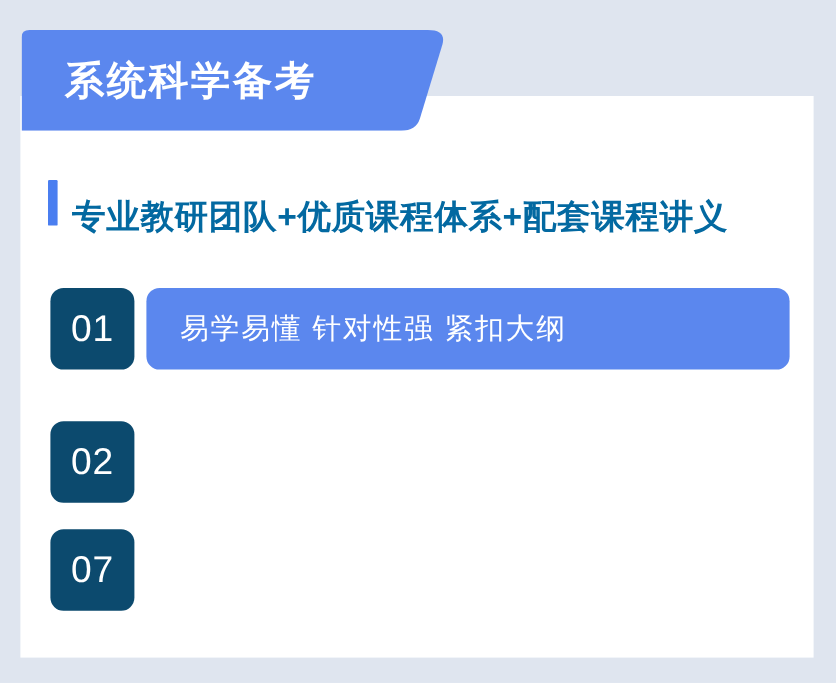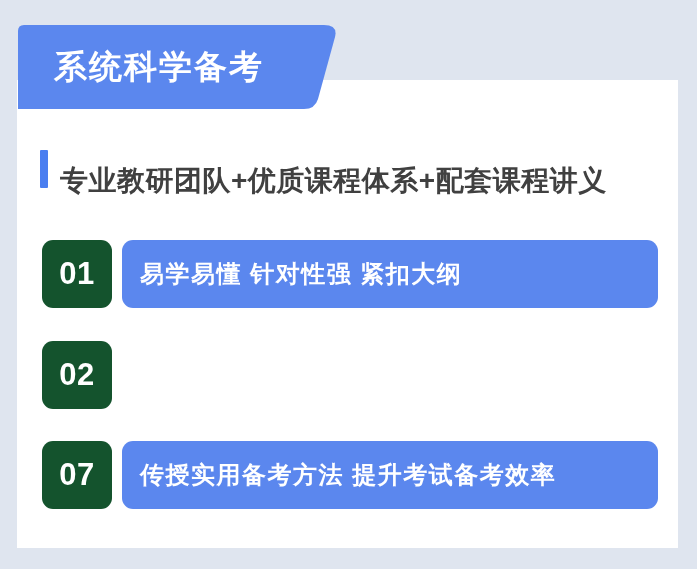--- a/index.html
+++ b/index.html
@@ -32,20 +32,21 @@
   }
 
   
   .banner {
     position: absolute;
     left: 18px;
     top: 25px;
     width: 320px;
     height: 84px;
     z-index: 5;
+    padding-left: 34px;
   }
   .banner-shape {
     position: absolute;
     inset: 0;
     width: 100%;
     height: 100%;
     display: block;
   }
   .banner-label {
     position: absolute;
@@ -73,70 +74,70 @@
   }
   .headline-accent {
     width: 8px;
     height: 38px;
     background: #4a7ef0;
     border-radius: 1px;
     margin-right: 12px;
     flex: none;
   }
   .headline-text {
-    color: #404040;
+    color: #0369a1;
     font-size: 28px;
     font-weight: bold;
     letter-spacing: 0.5px;
     white-space: nowrap;
     margin-top: 23px;
   }
 
   
   .feature-row {
     position: absolute;
     left: 42px;
     display: flex;
     align-items: center;
     height: 68px;
   }
   .feature-row.r1 { top: 240px; }
-  .feature-row.r2 { top: 341px; }
+  .feature-row.r2 { top: 351px; }
   .feature-row.r3 { top: 441px; }
 
   .feature-num {
     width: 70px;
     height: 68px;
-    background: #14532d;
+    background: #0c4a6e;
     border-radius: 11px;
     color: #ffffff;
     font-size: 31px;
-    font-weight: bold;
+    font-weight: normal;
     display: flex;
     align-items: center;
     justify-content: center;
     letter-spacing: 0.5px;
     flex: none;
   }
   .feature-bar {
     margin-left: 10px;
     width: 536px;
     height: 68px;
     background: #5b87ee;
     border-radius: 11px;
     display: flex;
     align-items: center;
     flex: none;
   }
   .feature-bar-text {
     color: #ffffff;
     font-size: 24px;
-    font-weight: bold;
+    font-weight: normal;
     letter-spacing: 1.5px;
-    padding-left: 18px;
+    padding-left: 28px;
     white-space: nowrap;
   }
 </style>
 </head>
 <body>
 
 <div id="poster">
 
   <div class="card"></div>
 
@@ -158,18 +159,15 @@
       <span class="feature-bar-text">易学易懂 针对性强 紧扣大纲</span>
     </div>
   </div>
 
   <div class="feature-row r2">
     <div class="feature-num">02</div>
   </div>
 
   <div class="feature-row r3">
     <div class="feature-num">07</div>
-    <div class="feature-bar">
-      <span class="feature-bar-text">传授实用备考方法 提升考试备考效率</span>
-    </div>
   </div>
 
 </div>
 
 </body></html>

